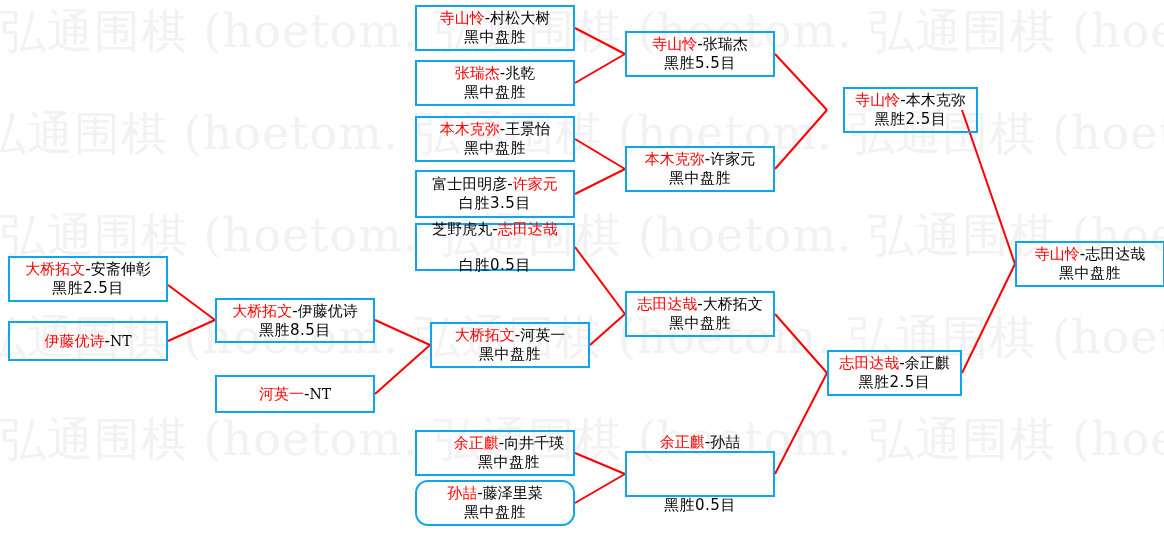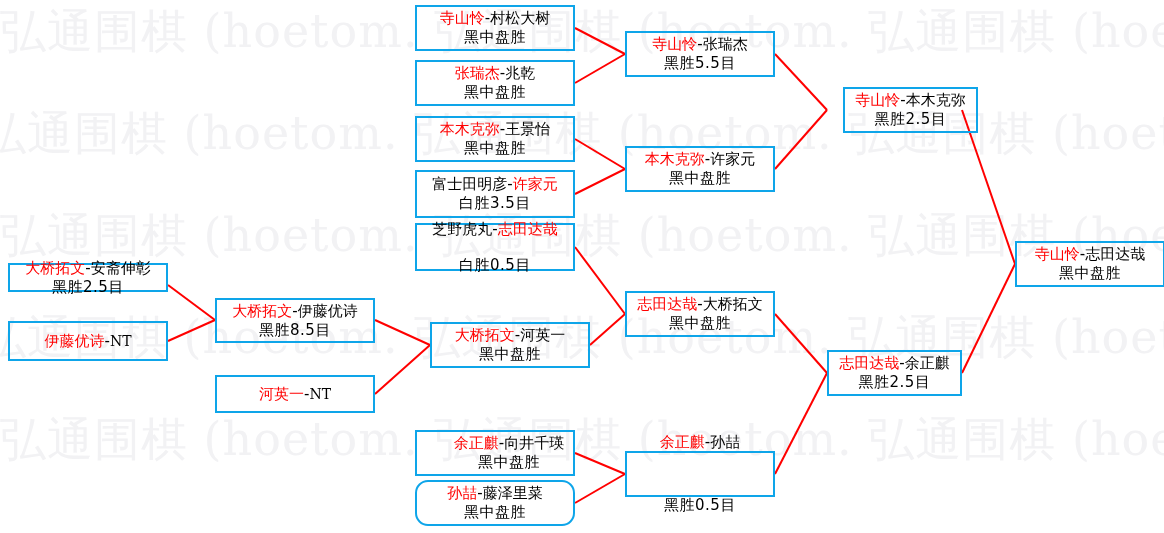--- a/index.html
+++ b/index.html
@@ -116,21 +116,21 @@
       <polyline points="575,503 625,474" fill="none" stroke="#ff0000" stroke-width="2"></polyline>
       <polyline points="775,54 827,110" fill="none" stroke="#ff0000" stroke-width="2"></polyline>
       <polyline points="775,169 827,110" fill="none" stroke="#ff0000" stroke-width="2"></polyline>
       <polyline points="775,314 827,373" fill="none" stroke="#ff0000" stroke-width="2"></polyline>
       <polyline points="775,474 827,373" fill="none" stroke="#ff0000" stroke-width="2"></polyline>
       <polyline points="962,110 1015,264" fill="none" stroke="#ff0000" stroke-width="2"></polyline>
       <polyline points="962,373 1015,264" fill="none" stroke="#ff0000" stroke-width="2"></polyline>
     </svg>
 
   <div id="boxes-layer">
-      <div class="match-box" style="left: 8px; top: 263px; width: 160px; height: 29px;">
+      <div class="match-box" style="left: 8px; top: 256px; width: 160px; height: 46px;">
         <div class="pairing"><span class="winner">大桥拓文</span><span class="dash">-</span><span class="loser">安斋伸彰</span></div>
         <div class="result">黑胜2.5目</div>
       </div>
       <div class="match-box" style="left: 8px; top: 321px; width: 160px; height: 40px;">
         <div class="pairing"><span class="winner">伊藤优诗</span><span class="dash">-</span><span class="loser latin">NT</span></div>
       </div>
       <div class="match-box" style="left: 215px; top: 298px; width: 160px; height: 45px;">
         <div class="pairing"><span class="winner">大桥拓文</span><span class="dash">-</span><span class="loser">伊藤优诗</span></div>
         <div class="result">黑胜8.5目</div>
       </div>

